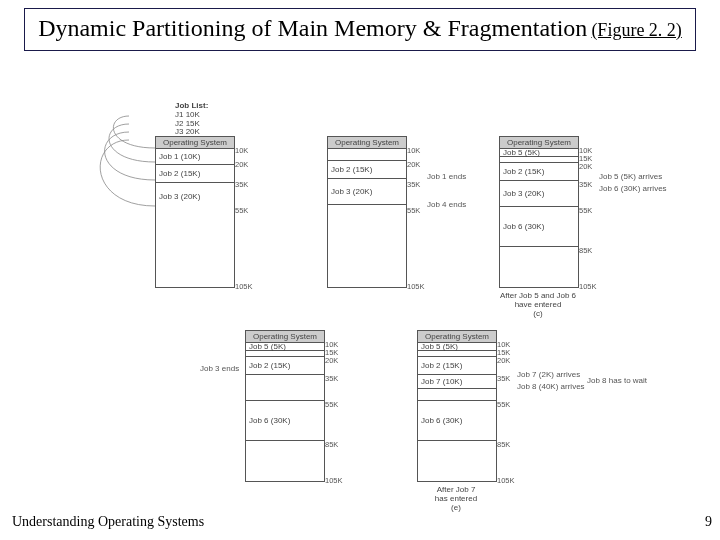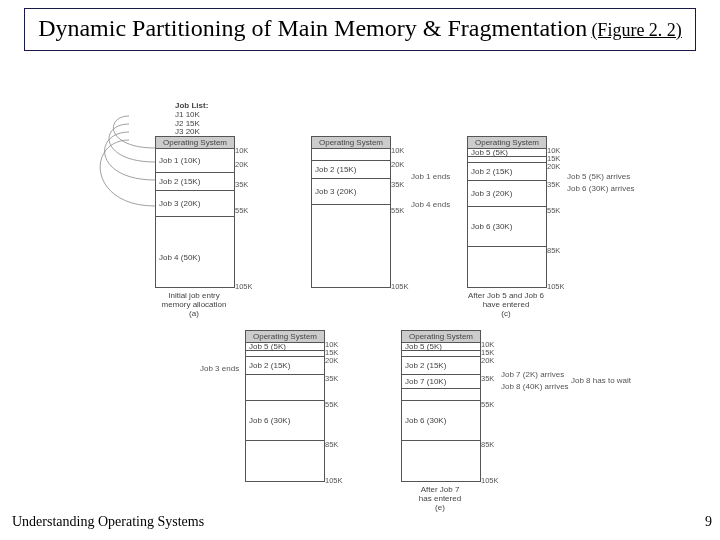--- a/index.html
+++ b/index.html
@@ -51,21 +51,21 @@
   }
   .joblist {
     position: absolute;
     left: 80px;
     top: -6px;
     line-height: 1.1;
   }
   .row1, .row2 {
     position: absolute;
     display: flex;
-    gap: 32px;
+    gap: 48px;
   }
   .row1 { top: 28px; left: 60px; }
   .row2 { top: 222px; left: 150px; }
   .panel { position: relative; width: 124px; }
   .memcol {
     border: 1px solid #555;
     width: 78px;
     background: #fff;
   }
   .os-cell {
@@ -142,35 +142,31 @@
       <path d="M44 26 C 8 26 8 74 70 74"></path>
       <path d="M44 34 C 2 34 2 100 70 100"></path>
     </g>
   </svg>
 
   <div class="row1">
 
     <div class="panel">
       <div class="memcol" style="height:150px">
         <div class="os-cell">Operating System</div>
-        <div class="cell" style="height:24px">Job 1 (10K)</div>
+        <div class="cell" style="height:16px">Job 1 (10K)</div>
         <div class="cell" style="height:18px">Job 2 (15K)</div>
         <div class="cell" style="height:26px">Job 3 (20K)</div>
-        <div class="cell" style="height:80px">Job 4 (50K)</div>
       </div>
       <div class="ticks">
         <span class="tick" style="top:10px">10K</span>
         <span class="tick" style="top:24px">20K</span>
         <span class="tick" style="top:44px">35K</span>
         <span class="tick" style="top:70px">55K</span>
         <span class="tick" style="top:146px">105K</span>
       </div>
-      <div class="caption" style="white-space:pre-line">Initial job entry
-memory allocation
-(a)</div>
     </div>
 
     <div class="panel">
       <div class="memcol" style="height:150px">
         <div class="os-cell">Operating System</div>
         <div class="cell" style="height:12px"></div>
         <div class="cell" style="height:18px">Job 2 (15K)</div>
         <div class="cell" style="height:26px">Job 3 (20K)</div>
         <div class="cell" style="height:80px"></div>
       </div>

